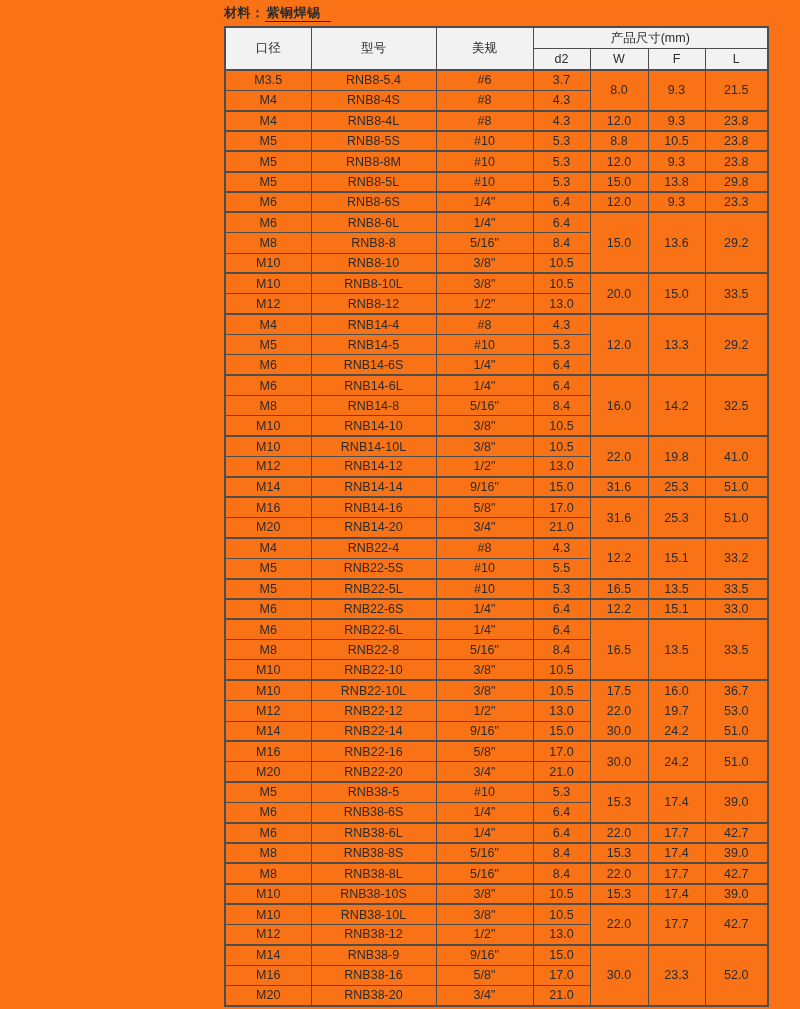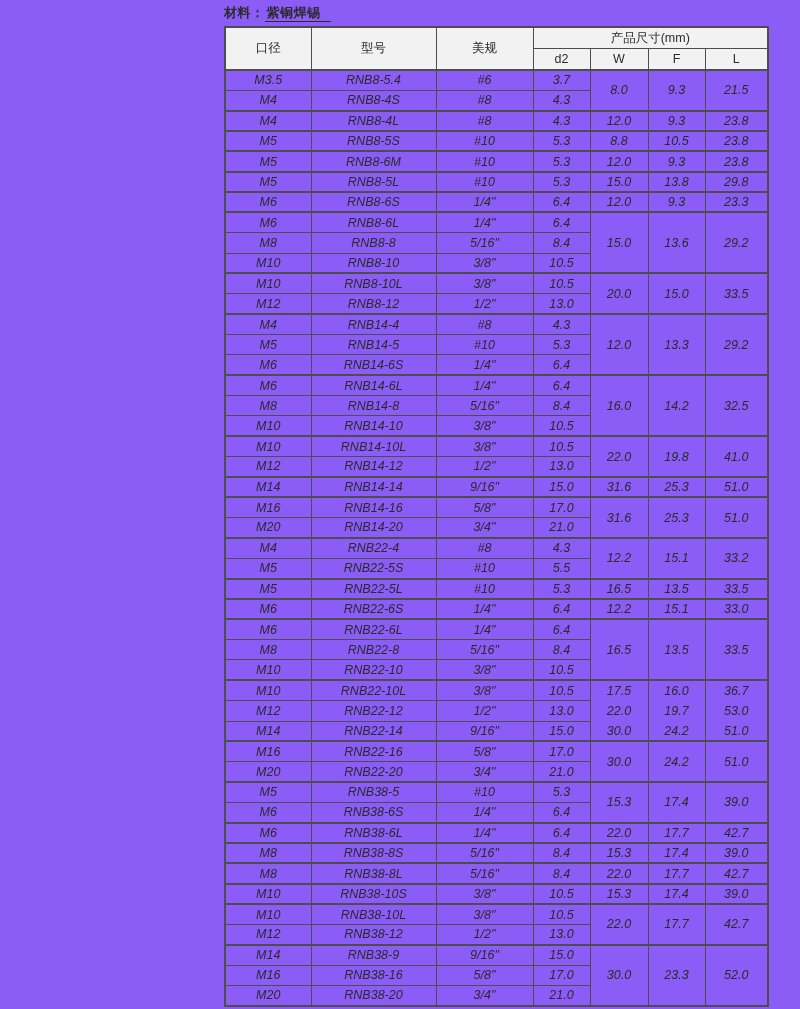--- a/index.html
+++ b/index.html
@@ -6,21 +6,21 @@
     margin: 0;
     padding: 0;
     background: #ffffff;
     font-family: "Liberation Sans", "DejaVu Sans", sans-serif;
   }
   .sheet {
     width: 800px;
     height: 1009px;
     box-sizing: border-box;
     padding: 5px 12px 0 224px;
-    background: #8b5cf6;
+    background: #f97316;
     overflow: hidden;
   }
   .material-line {
     font-size: 13px;
     font-weight: bold;
     color: var(--text, #222222);
     letter-spacing: 0.5px;
     height: 16px;
     line-height: 16px;
     margin-bottom: 5px;
@@ -47,21 +47,20 @@
     overflow: hidden;
     white-space: nowrap;
   }
   .spec-table thead th {
     background: var(--header-bg, #f2f2f2);
     font-weight: normal;
     height: 20px;
   }
   .spec-table tbody tr {
     height: 20.35px;
-    font-style: italic;
   }
   .spec-table tbody tr.group-start > td {
     border-top-width: 2px;
   }
   .spec-table td.seamless {
     border-bottom-style: hidden;
     margin-top: 13px;
   }
 </style>
 </head>
@@ -126,21 +125,21 @@
           <td>M5</td>
           <td>RNB8-5S</td>
           <td>#10</td>
           <td>5.3</td>
           <td>8.8</td>
           <td>10.5</td>
           <td>23.8</td>
         </tr>
         <tr class="group-start">
           <td>M5</td>
-          <td>RNB8-6M</td>
+          <td>RNB8-8M</td>
           <td>#10</td>
           <td>5.3</td>
           <td>12.0</td>
           <td>9.3</td>
           <td>23.8</td>
         </tr>
         <tr class="group-start">
           <td>M5</td>
           <td>RNB8-5L</td>
           <td>#10</td>

